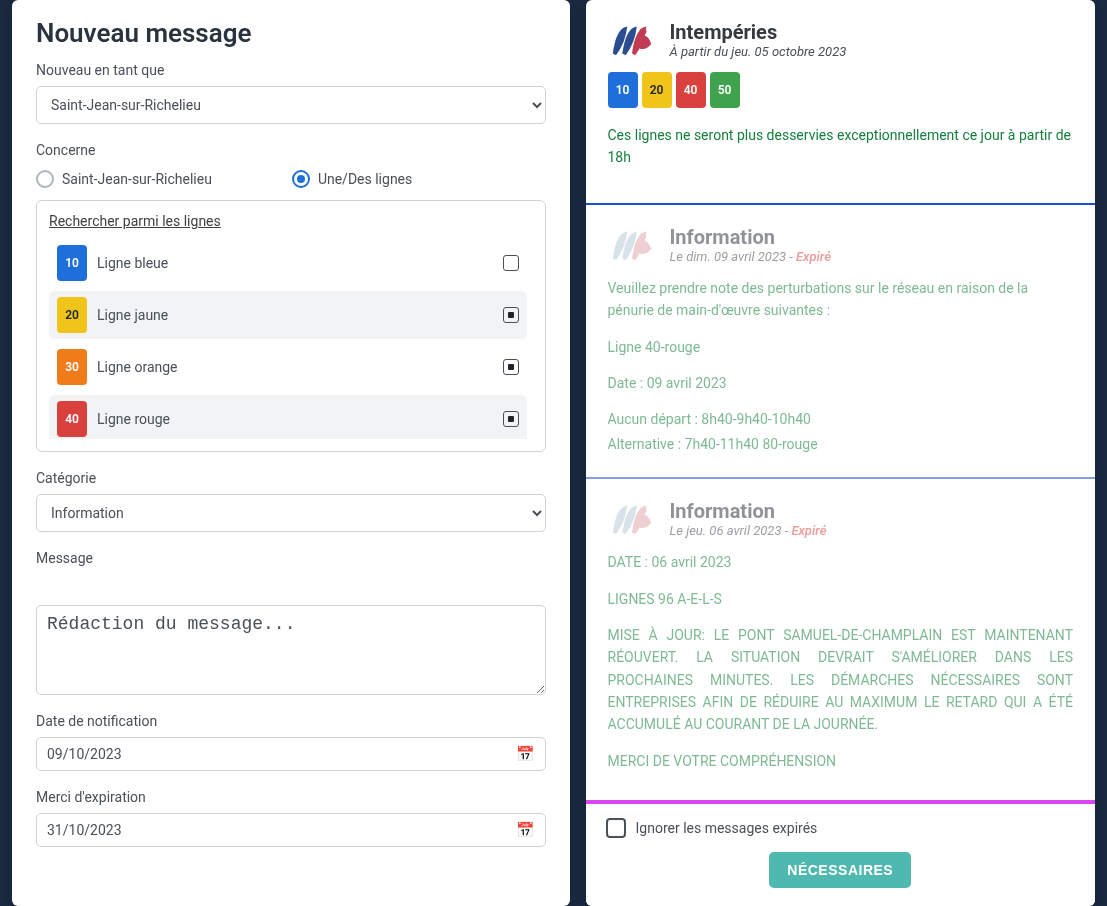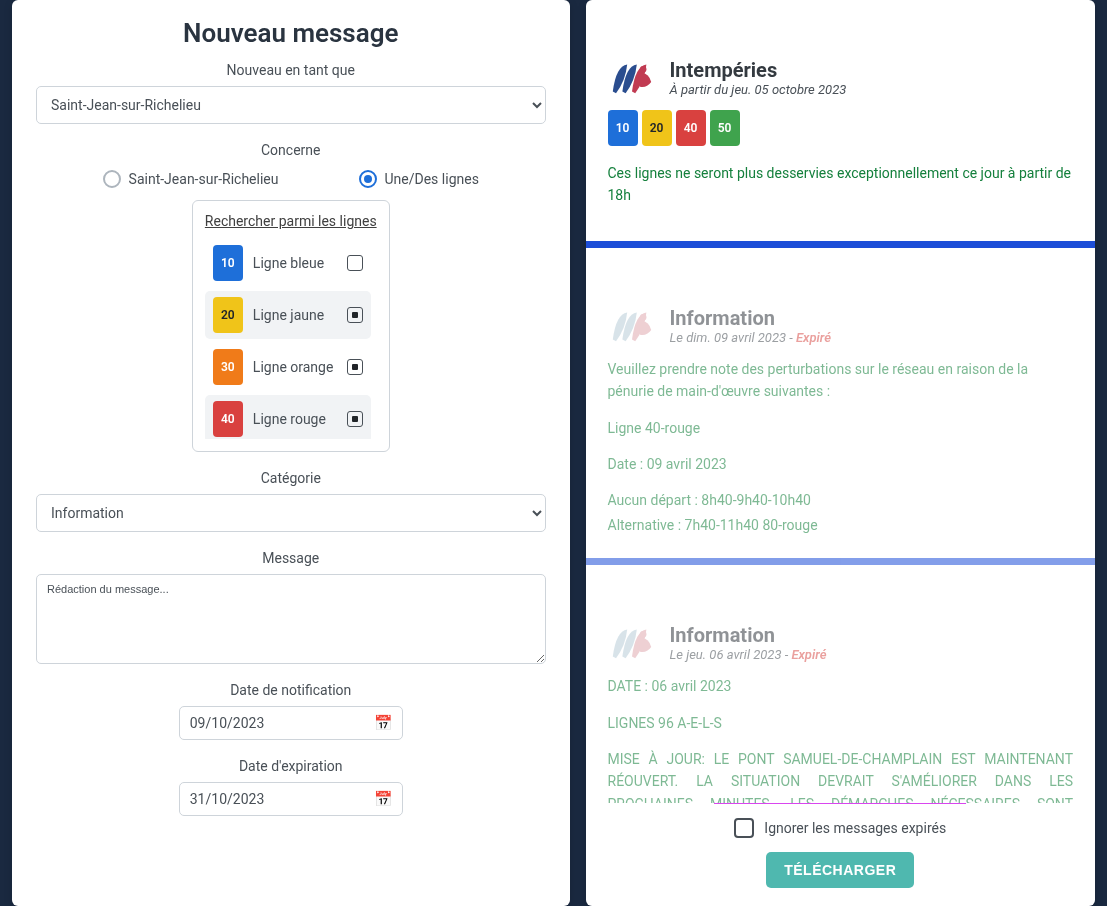--- a/index.html
+++ b/index.html
@@ -13,21 +13,20 @@
     overflow: hidden;
   }
   .panel {
     background: #fff;
     border-radius: 6px;
     flex: 1;
     display: flex;
     flex-direction: column;
     overflow: hidden;
     box-shadow: 0 2px 8px rgba(0,0,0,0.15);
-    align-items: center;
   }
   .panel-left {
     padding: 18px 24px;
     overflow-y: auto;
   }
   .panel-right {
     position: relative;
   }
   .right-scroll {
     overflow-y: auto;
@@ -135,30 +134,30 @@
     border-radius: 3px;
     display: flex; align-items: center; justify-content: center;
   }
   .chk.checked::after {
     content: "";
     width: 6px; height: 6px; background: #212529; border-radius: 1px;
   }
 
   textarea {
     min-height: 90px;
-    font-family: Liberation Sans, sans-serif;
-    font-size: 11px;
+    font-family: Liberation Mono, monospace;
+    font-size: 18px;
     resize: vertical;
+    margin-top: 31px;
   }
 
   
   .msg {
     padding: 20px 22px;
-    border-bottom: 7px solid #1d4ed8;
-    margin-top: 38px;
+    border-bottom: 2px solid #1d4ed8;
   }
   .msg.expired { opacity: 0.55; }
   .msg-head {
     display: flex;
     gap: 14px;
     align-items: flex-start;
     margin-bottom: 12px;
   }
   .msg-logo {
     width: 48px; height: 40px;
@@ -185,21 +184,21 @@
 
   .msg-body {
     font-size: 14px;
     color: #15803d;
     line-height: 1.6;
   }
   .msg-body p { margin-bottom: 14px; }
   .msg-body .caps { text-align: justify; }
 
   .footer-bar {
-    border-top: 1px solid #d946ef;
+    border-top: 4px solid #d946ef;
     padding: 14px 20px 18px;
     background: #fff;
   }
   .ignore-row {
     display: flex;
     align-items: center;
     gap: 10px;
     font-size: 14px;
     color: #495057;
     margin-bottom: 14px;
@@ -297,21 +296,21 @@
 
   <label class="field-label">Message</label>
   <textarea style="">Rédaction du message...</textarea>
 
   <label class="field-label">Date de notification</label>
   <div class="date-wrap">
     <input type="text" style="padding-right: 34px;" value="09/10/2023">
     <span style="position:absolute;right:10px;top:50%;transform:translateY(-50%);font-size:15px;color:#495057;">📅</span>
   </div>
 
-  <label class="field-label">Date d'expiration</label>
+  <label class="field-label">Merci d'expiration</label>
   <div class="date-wrap">
     <input type="text" style="padding-right: 34px;" value="31/10/2023">
     <span style="position:absolute;right:10px;top:50%;transform:translateY(-50%);font-size:15px;color:#495057;">📅</span>
   </div>
 </div>
 
 <div class="panel panel-right">
   <div class="right-scroll" id="msg-scroll">
       <div class="msg">
         <div class="msg-head">
@@ -379,15 +378,15 @@
           <p class="caps">MISE À JOUR: LE PONT SAMUEL-DE-CHAMPLAIN EST MAINTENANT RÉOUVERT. LA SITUATION DEVRAIT S'AMÉLIORER DANS LES PROCHAINES MINUTES. LES DÉMARCHES NÉCESSAIRES SONT ENTREPRISES AFIN DE RÉDUIRE AU MAXIMUM LE RETARD QUI A ÉTÉ ACCUMULÉ AU COURANT DE LA JOURNÉE.</p>
           <p>MERCI DE VOTRE COMPRÉHENSION</p>
         </div>
       </div>
     </div>
   <div class="footer-bar">
     <div class="ignore-row">
       <span class="ignore-chk"></span>
       <span>Ignorer les messages expirés</span>
     </div>
-    <button class="dl-btn">TÉLÉCHARGER</button>
+    <button class="dl-btn">NÉCESSAIRES</button>
   </div>
 </div>
 
 </body></html>

